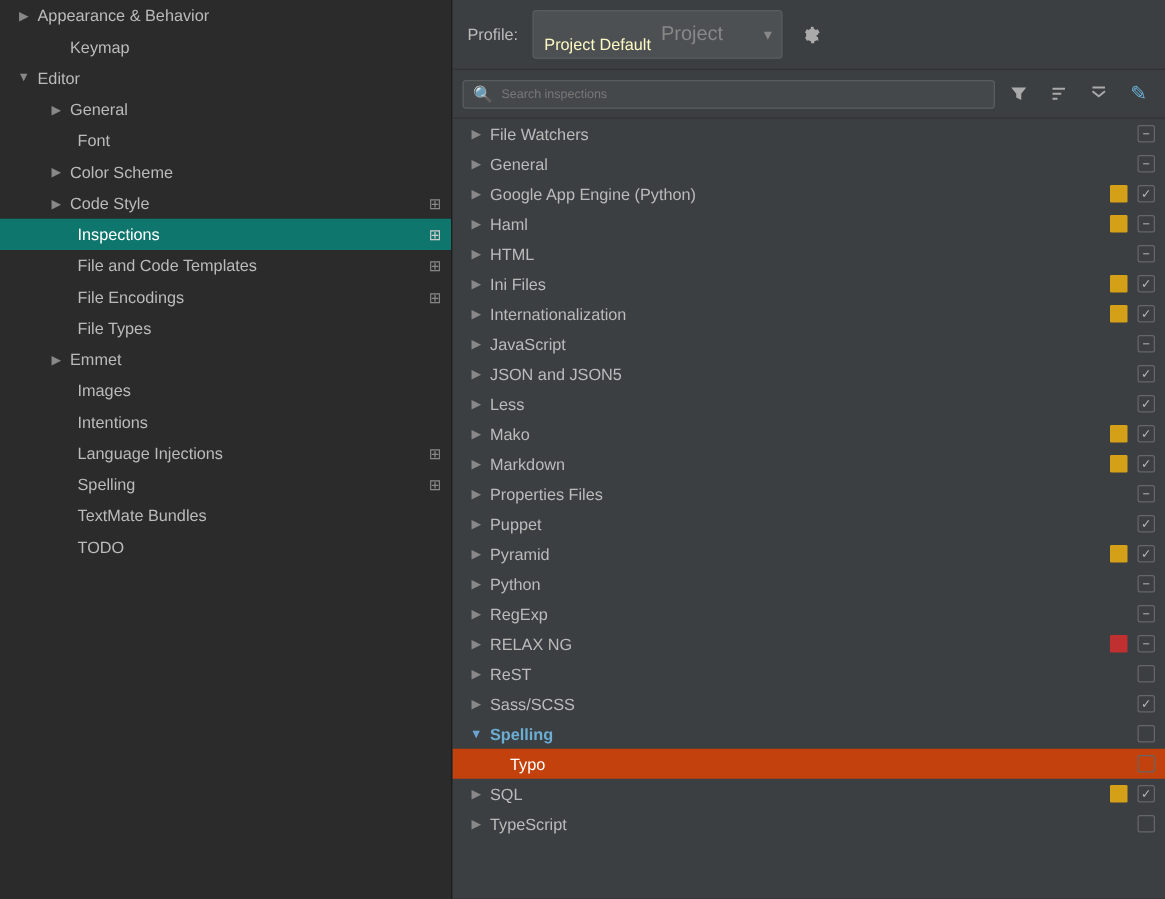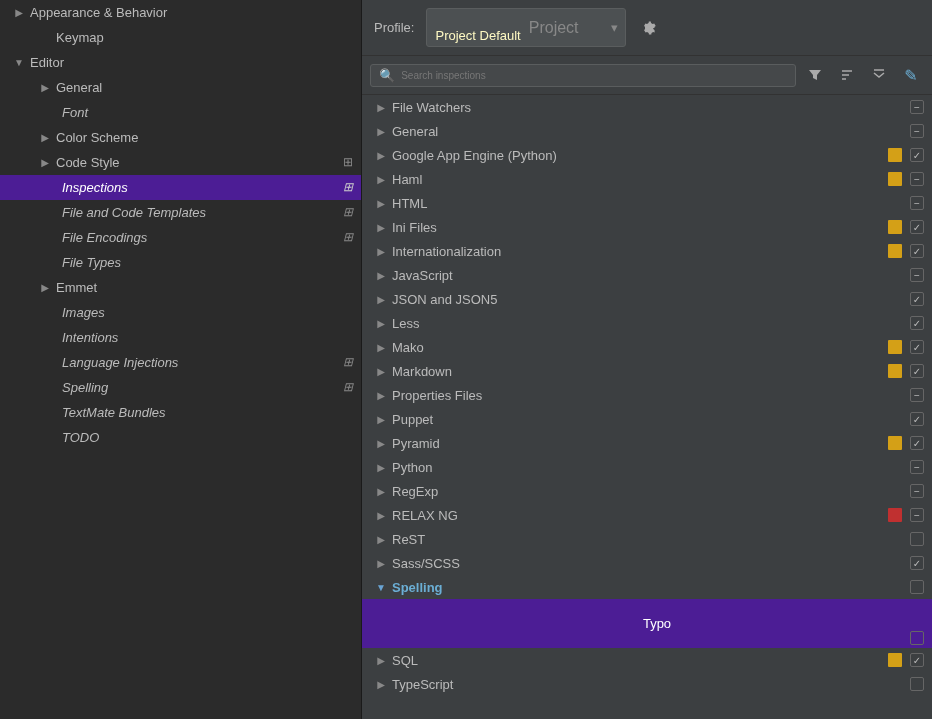--- a/index.html
+++ b/index.html
@@ -20,27 +20,28 @@
       min-width: 362px;
       background: #2b2b2b;
       border-right: 1px solid #1a1a1a;
       overflow-y: auto;
       overflow-x: hidden;
       height: 100%;
     }
 
     .sidebar-item {
       display: flex;
+      align-items: center;
       padding: 5px 8px 5px 12px;
       cursor: pointer;
       user-select: none;
       white-space: nowrap;
     }
     .sidebar-item.selected {
-      background: #4c1d95;
+      background: #0f766e;
       color: #ffffff;
     }
     .sidebar-item.selected .sidebar-item-label {
       color: #ffffff;
     }
 
     .sidebar-item-label {
       color: #bbbbbb;
     }
 
@@ -55,21 +56,21 @@
       display: flex;
       align-items: center;
       justify-content: center;
     }
     .expand-arrow.expanded::before { content: '▼'; }
     .expand-arrow.collapsed::before { content: '▶'; }
     .expand-arrow.none { visibility: hidden; }
 
     .indent-1 { padding-left: 12px; }
     .indent-2 { padding-left: 38px; }
-    .indent-3 { padding-left: 44px; font-style: italic; }
+    .indent-3 { padding-left: 44px; }
 
     
     .main-panel {
       flex: 1;
       display: flex;
       flex-direction: column;
       background: #3c3f41;
       height: 100%;
     }
 
@@ -171,22 +172,21 @@
     }
 
     .list-row {
       display: flex;
       align-items: center;
       padding: 3px 8px 3px 12px;
       cursor: pointer;
       min-height: 24px;
     }
     .list-row.selected-row {
-      background: #4c1d95;
-      flex-direction: column;
+      background: #c2410c;
     }
     .list-row.selected-row .row-label { color: #fff; }
 
     .row-arrow {
       width: 14px;
       height: 14px;
       flex-shrink: 0;
       font-size: 10px;
       color: #888;
       display: flex;

